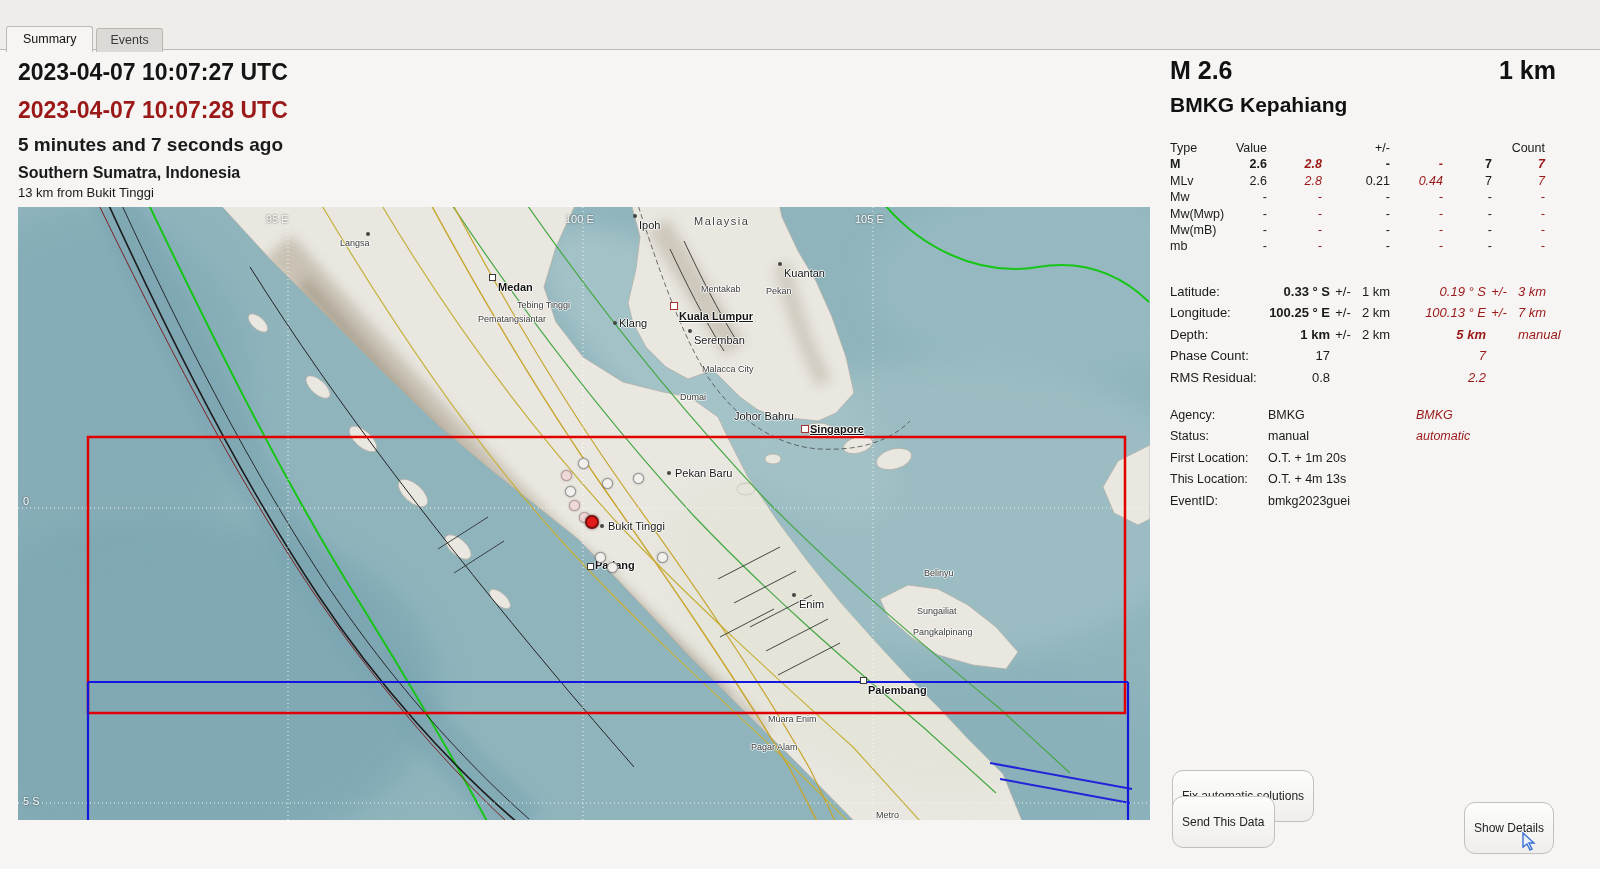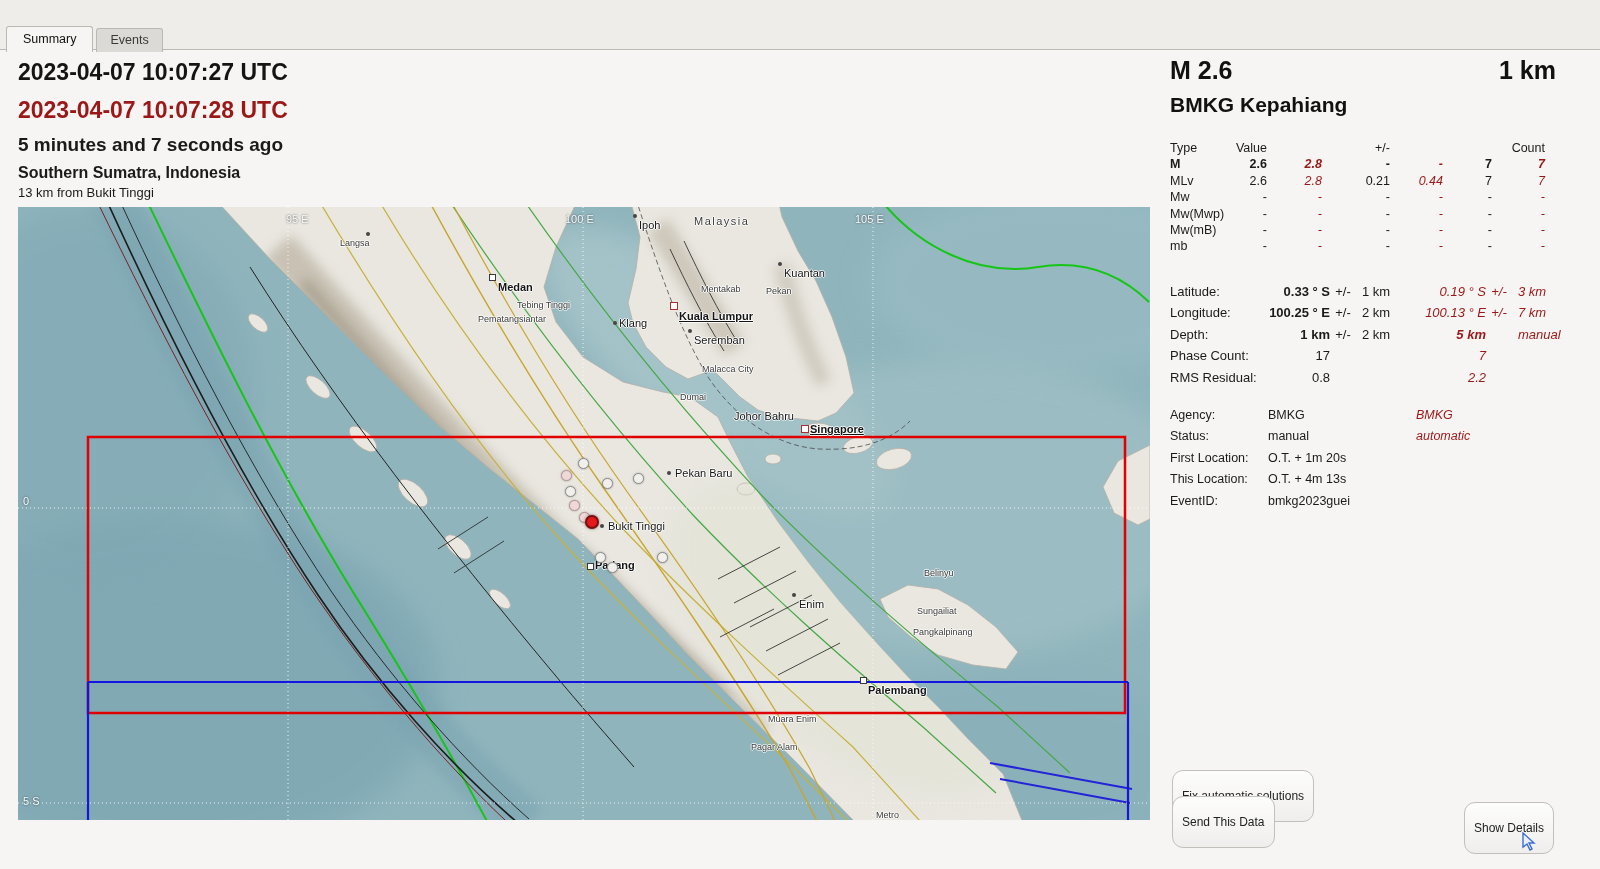--- a/index.html
+++ b/index.html
@@ -172,21 +172,21 @@
         <line x1="270" y1="0" x2="270" y2="613"></line>
         <line x1="565" y1="0" x2="565" y2="613"></line>
         <line x1="855" y1="0" x2="855" y2="613"></line>
         <line x1="0" y1="301" x2="1132" y2="301"></line>
         <line x1="0" y1="596" x2="1132" y2="596"></line>
       </g>
       <rect x="70" y="230" width="1037" height="276" fill="none" stroke="#e00000" stroke-width="2.5"></rect>
       <path d="M70,475 L1110,475 M70,475 L70,613 M1110,475 L1110,613" fill="none" stroke="#1515e0" stroke-width="2.2"></path>
     </svg>
     <div id="map-layer">
-        <div class="grid-label" style="left: 268px; top: 6px; text-align: center;">95 E</div>
+        <div class="grid-label" style="left: 248px; top: 6px; text-align: center;">95 E</div>
         <div class="grid-label" style="left: 547px; top: 6px;">100 E</div>
         <div class="grid-label" style="left: 837px; top: 6px;">105 E</div>
         <div class="grid-label" style="left: 5px; top: 288px;">0</div>
         <div class="grid-label" style="left: 5px; top: 588px;">5 S</div>
         <div class="marker-dot" style="left: 348px; top: 25px;"></div>
         <div class="city-label small" style="left: 322px; top: 30px;">Langsa</div>
         <div class="marker-dot" style="left: 615px; top: 7px;"></div>
         <div class="city-label" style="left: 621px; top: 12px;">Ipoh</div>
         <div class="city-label country" style="left: 676px; top: 8px;">Malaysia</div>
         <div class="marker-dot" style="left: 760px; top: 55px;"></div>

